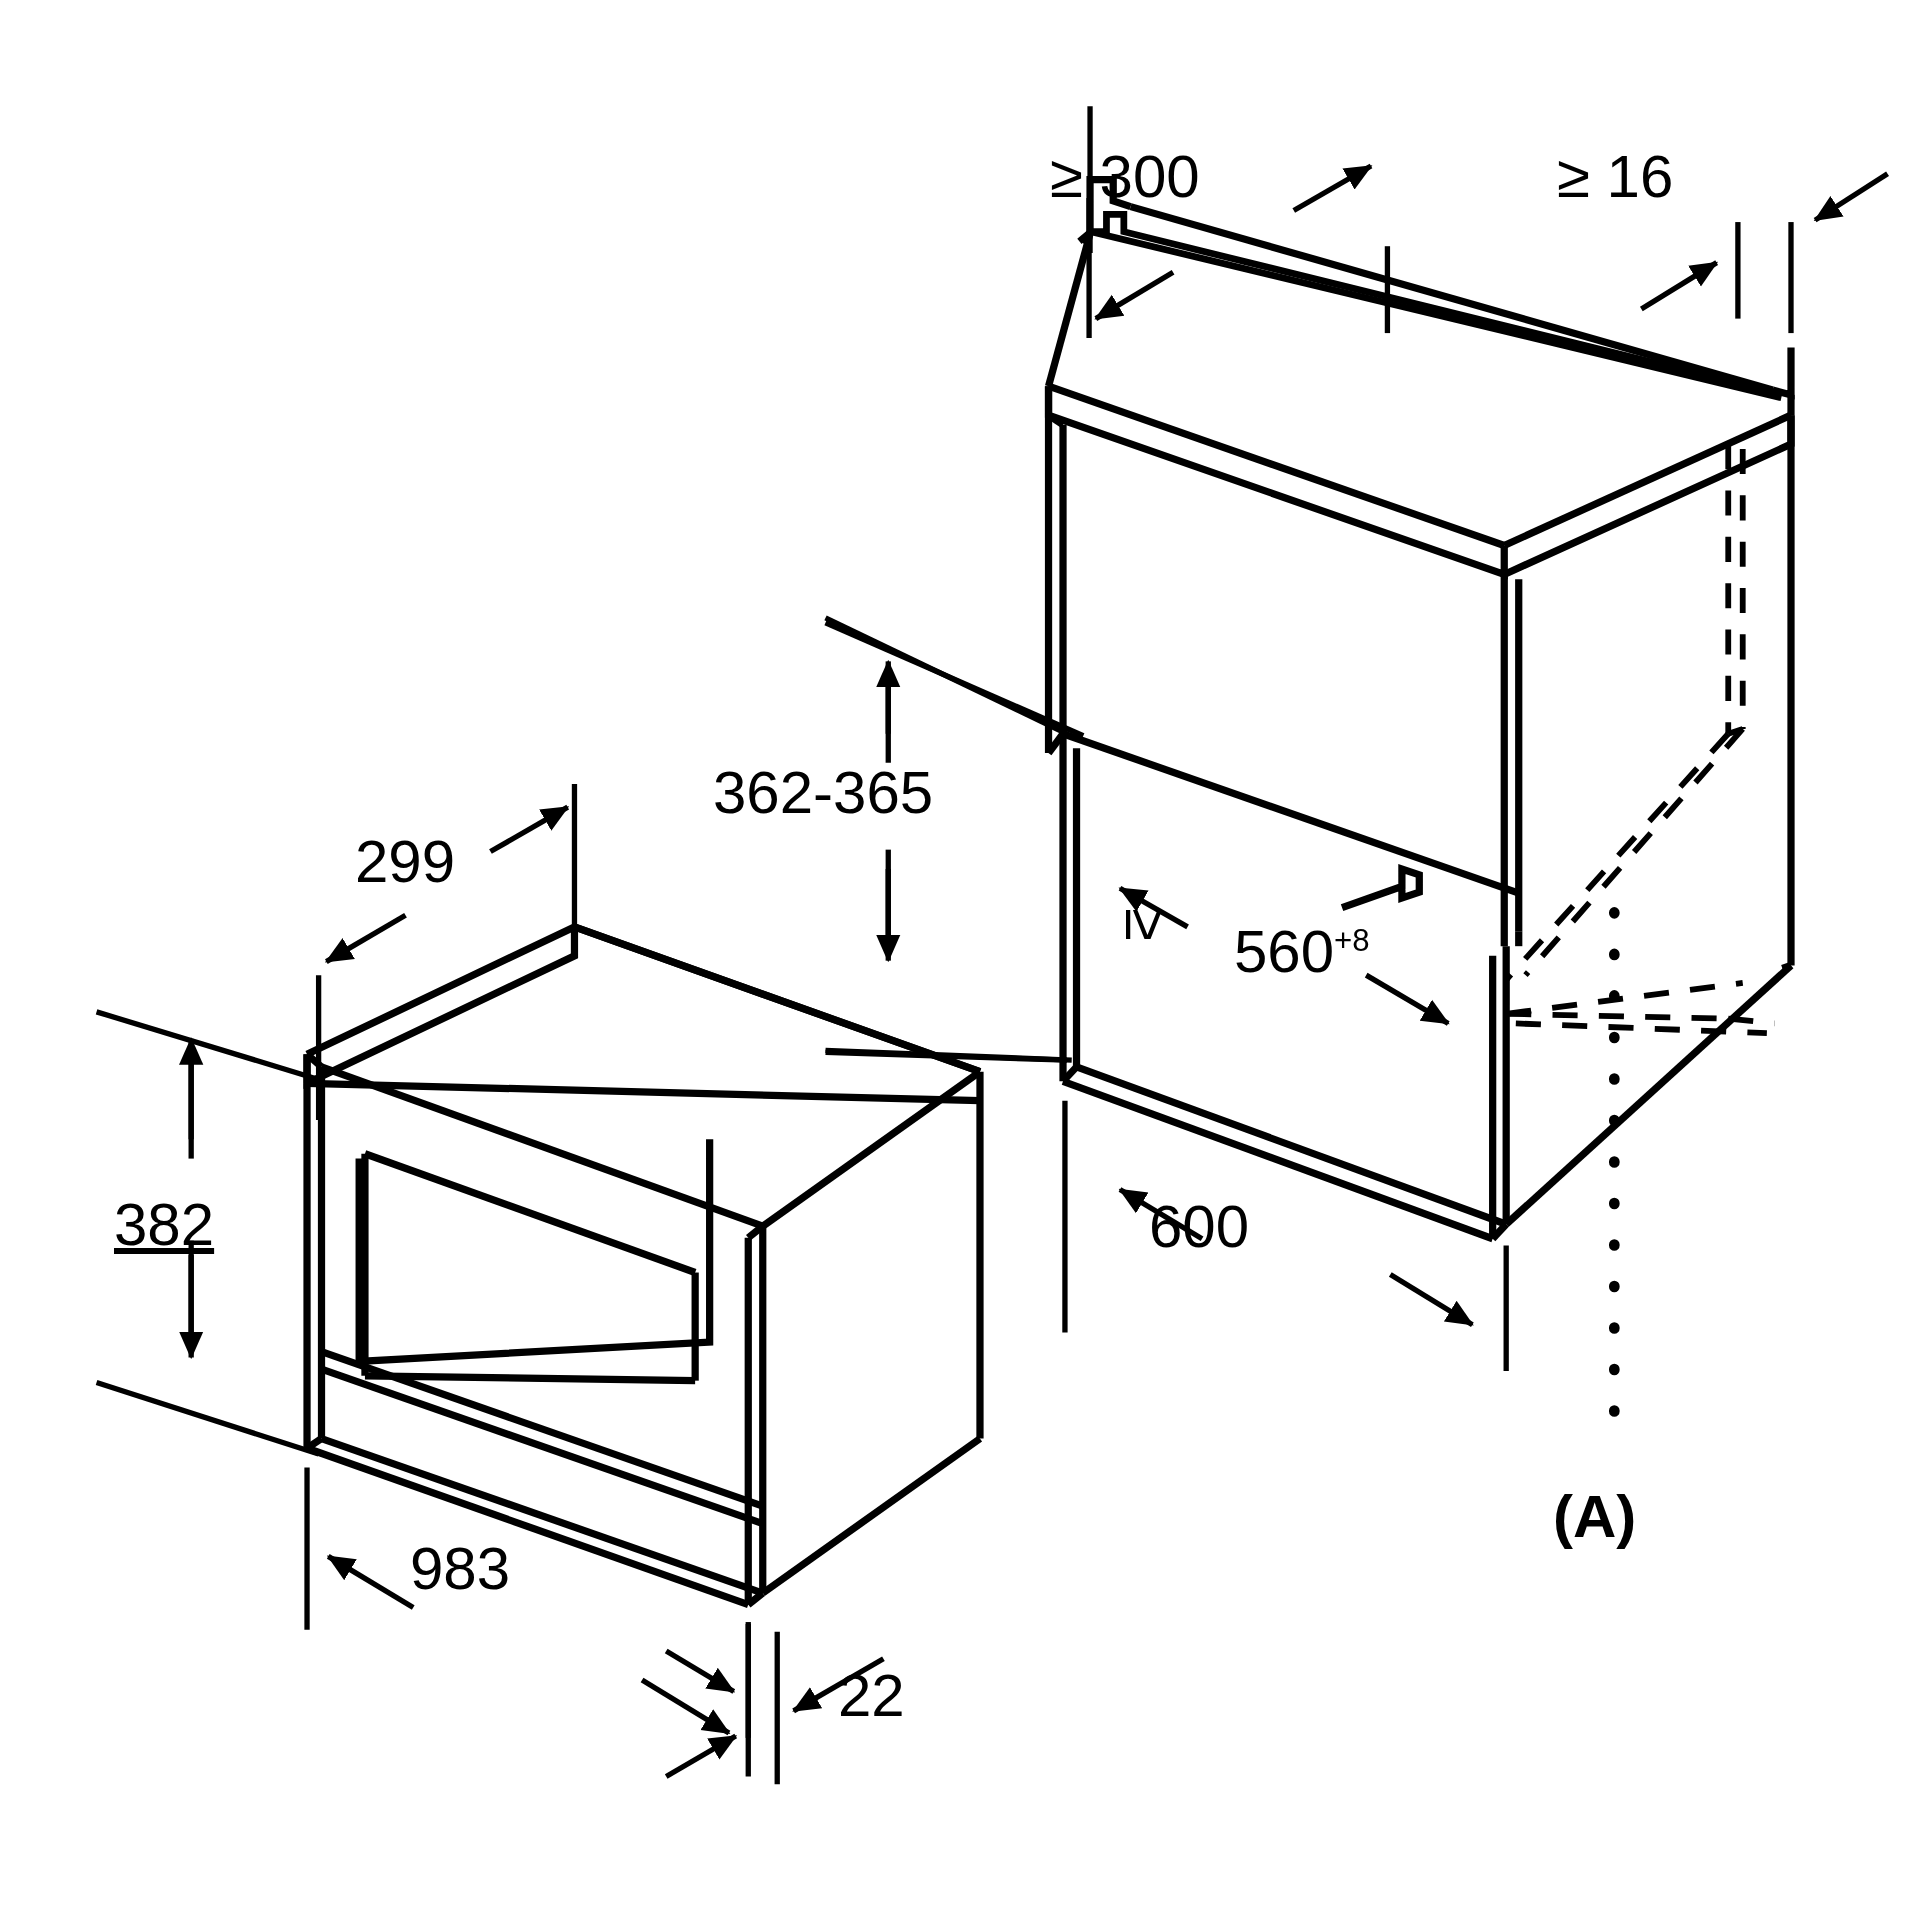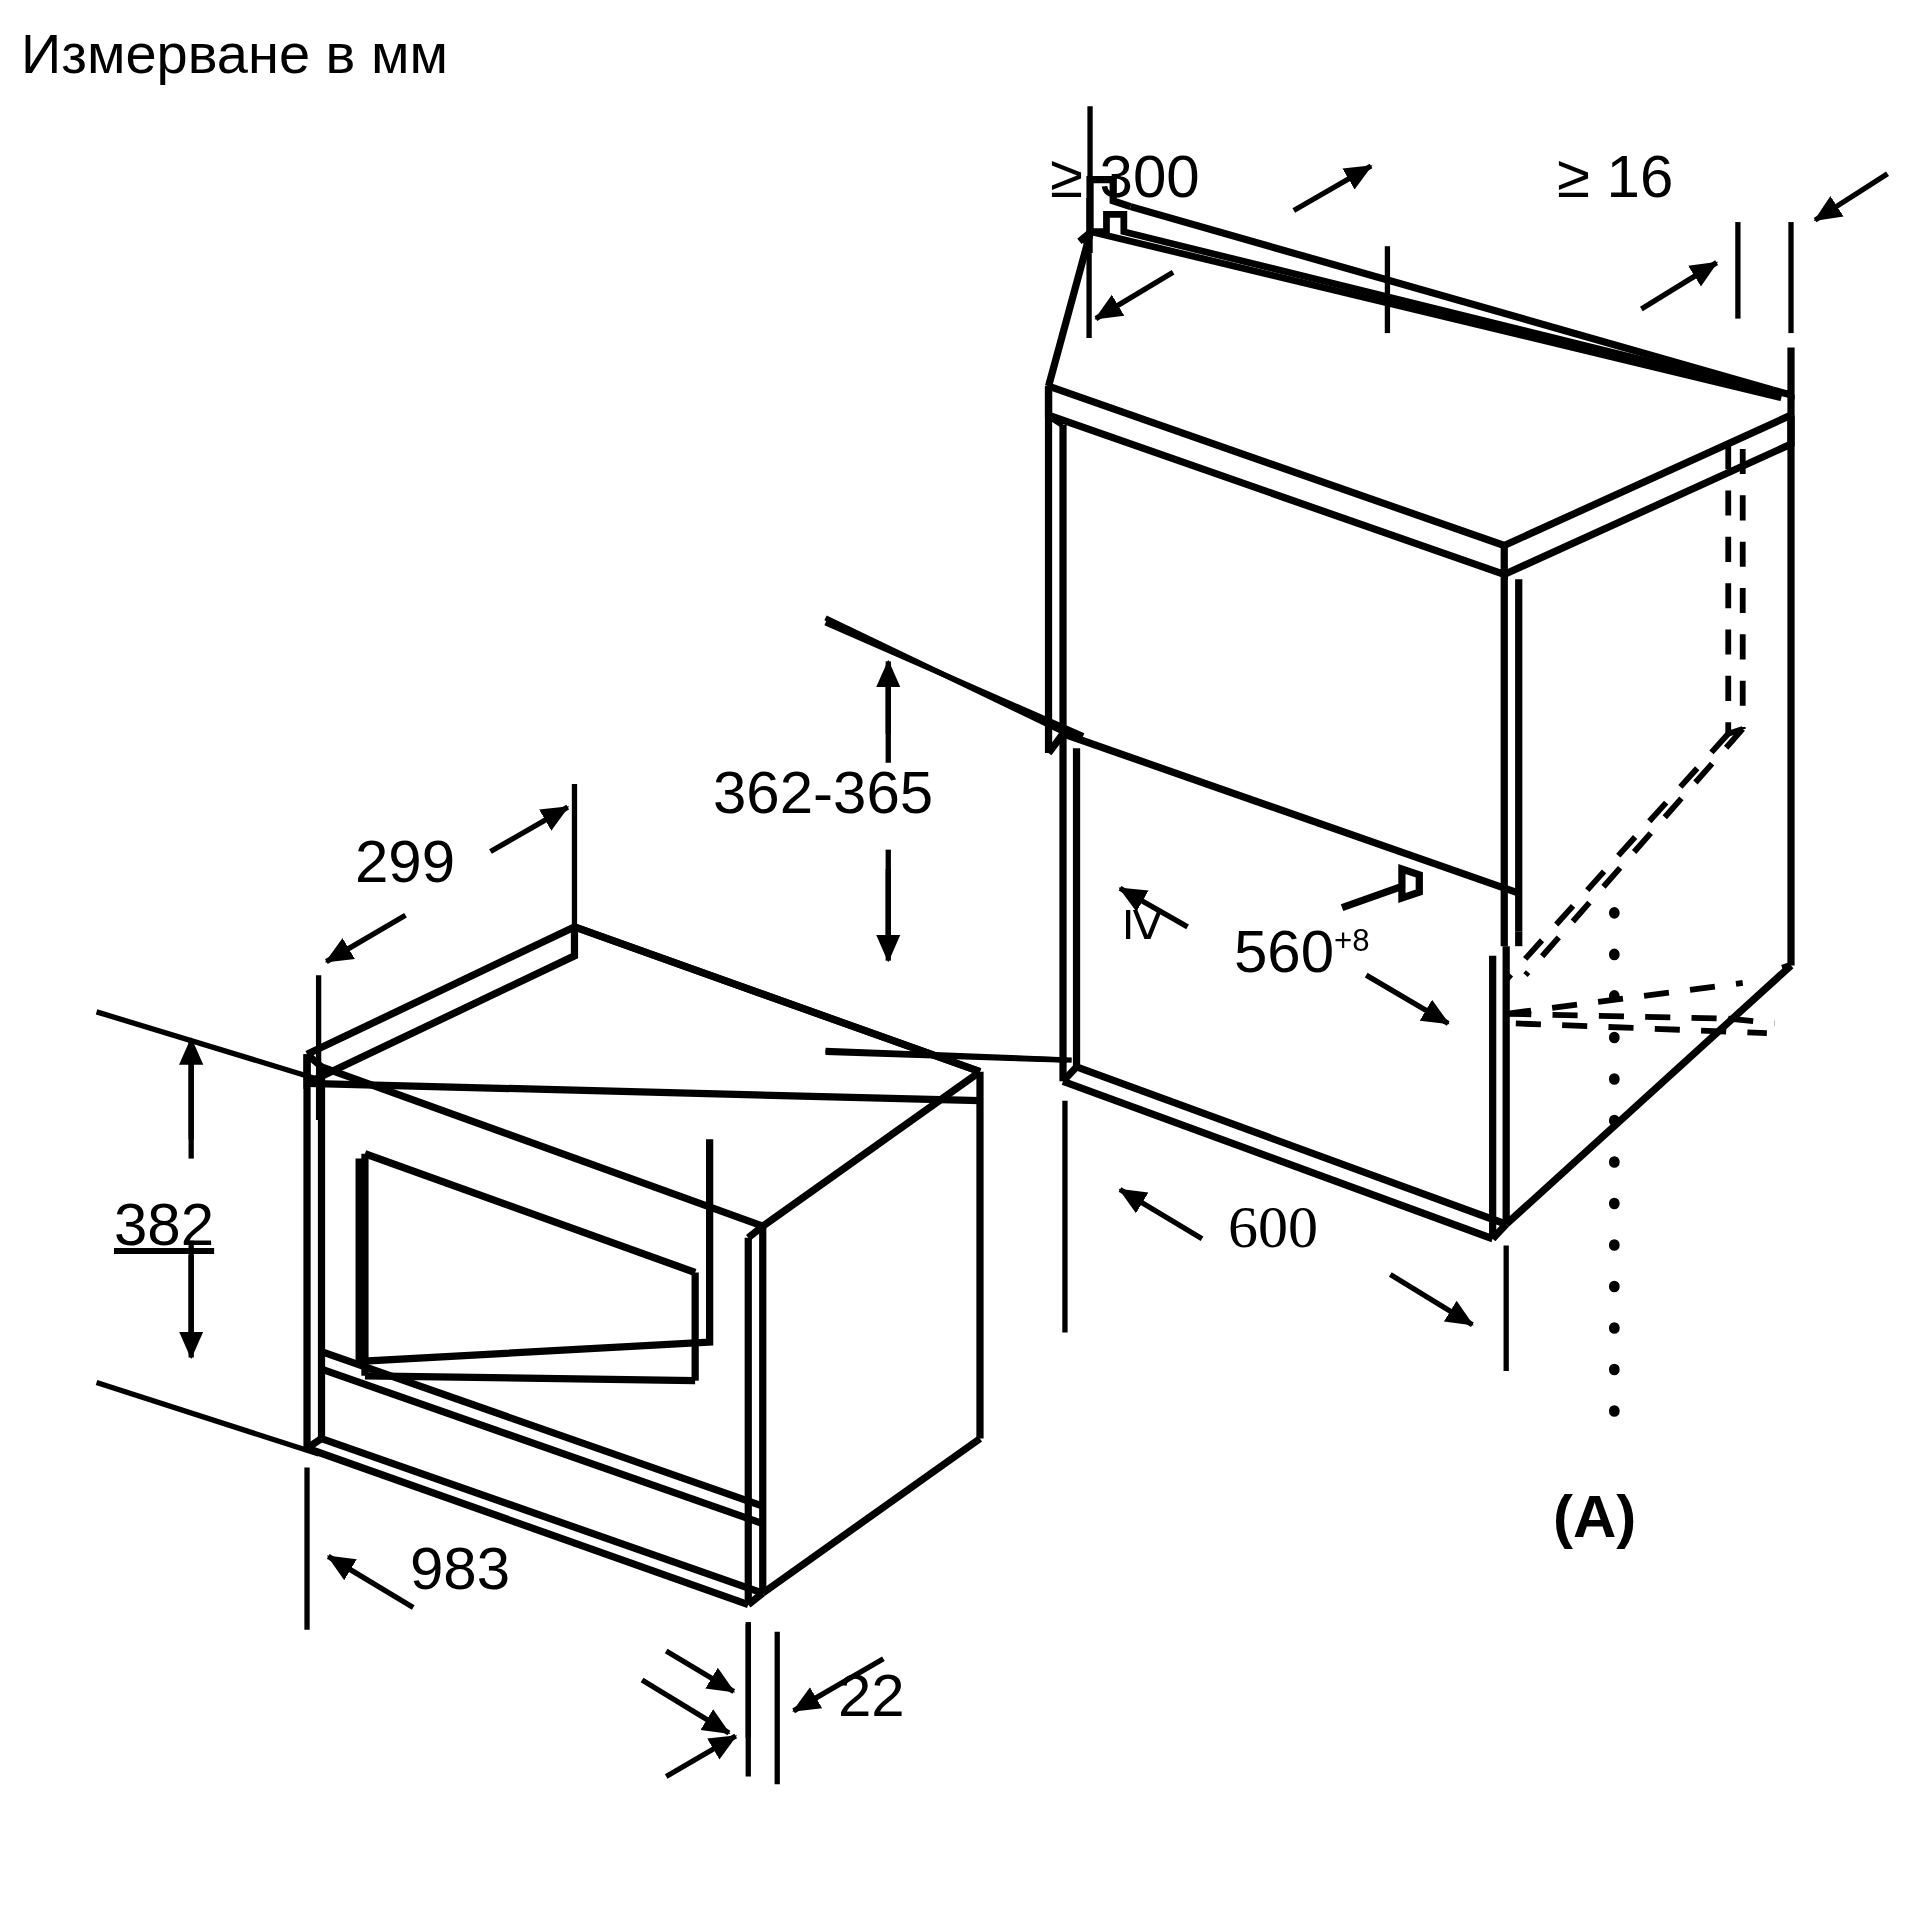--- a/index.html
+++ b/index.html
@@ -75,33 +75,32 @@
     font-weight: 700;
     white-space: nowrap;
     line-height: 1;
   }
   
   #lbl-300   { left: 1050px; top: 147px; }
   #lbl-16    { left: 1557px; top: 147px; }
   #lbl-362   { left: 713px;  top: 763px; }
   #lbl-ge560-ge { left: 1176px; top: 908px; }
   #lbl-560   { left: 1194px; top: 922px; margin-left: 40px; }
-  #lbl-600   { left: 1228px; top: 1197px; font-family: Liberation Serif, serif; }
+  #lbl-600   { left: 1149px; top: 1197px; }
   #lbl-299   { left: 355px;  top: 832px; }
   #lbl-382   { left: 114px;  top: 1195px; text-decoration: underline; }
   #lbl-594   { left: 410px;  top: 1539px; }
   #lbl-22    { left: 838px;  top: 1666px; }
   #lbl-A     { left: 1553px; top: 1487px; }
 </style>
 </head>
 <body>
 
 <div id="diagram-root">
 
-  <div class="hdr-title">Измерване в мм</div>
 
   <svg class="drawing" viewBox="0 0 2000 2000">
     <defs>
       <marker id="arrHead" viewBox="0 0 10 10" refX="9.4" refY="5" markerWidth="5.2" markerHeight="5.2" orient="auto-start-reverse" markerUnits="strokeWidth">
         <path d="M 0 0.6 L 10 5 L 0 9.4 z" fill="#000"></path>
       </marker>
     </defs>
 
     <g stroke="#000" fill="none" stroke-linecap="butt" stroke-linejoin="miter">
 

